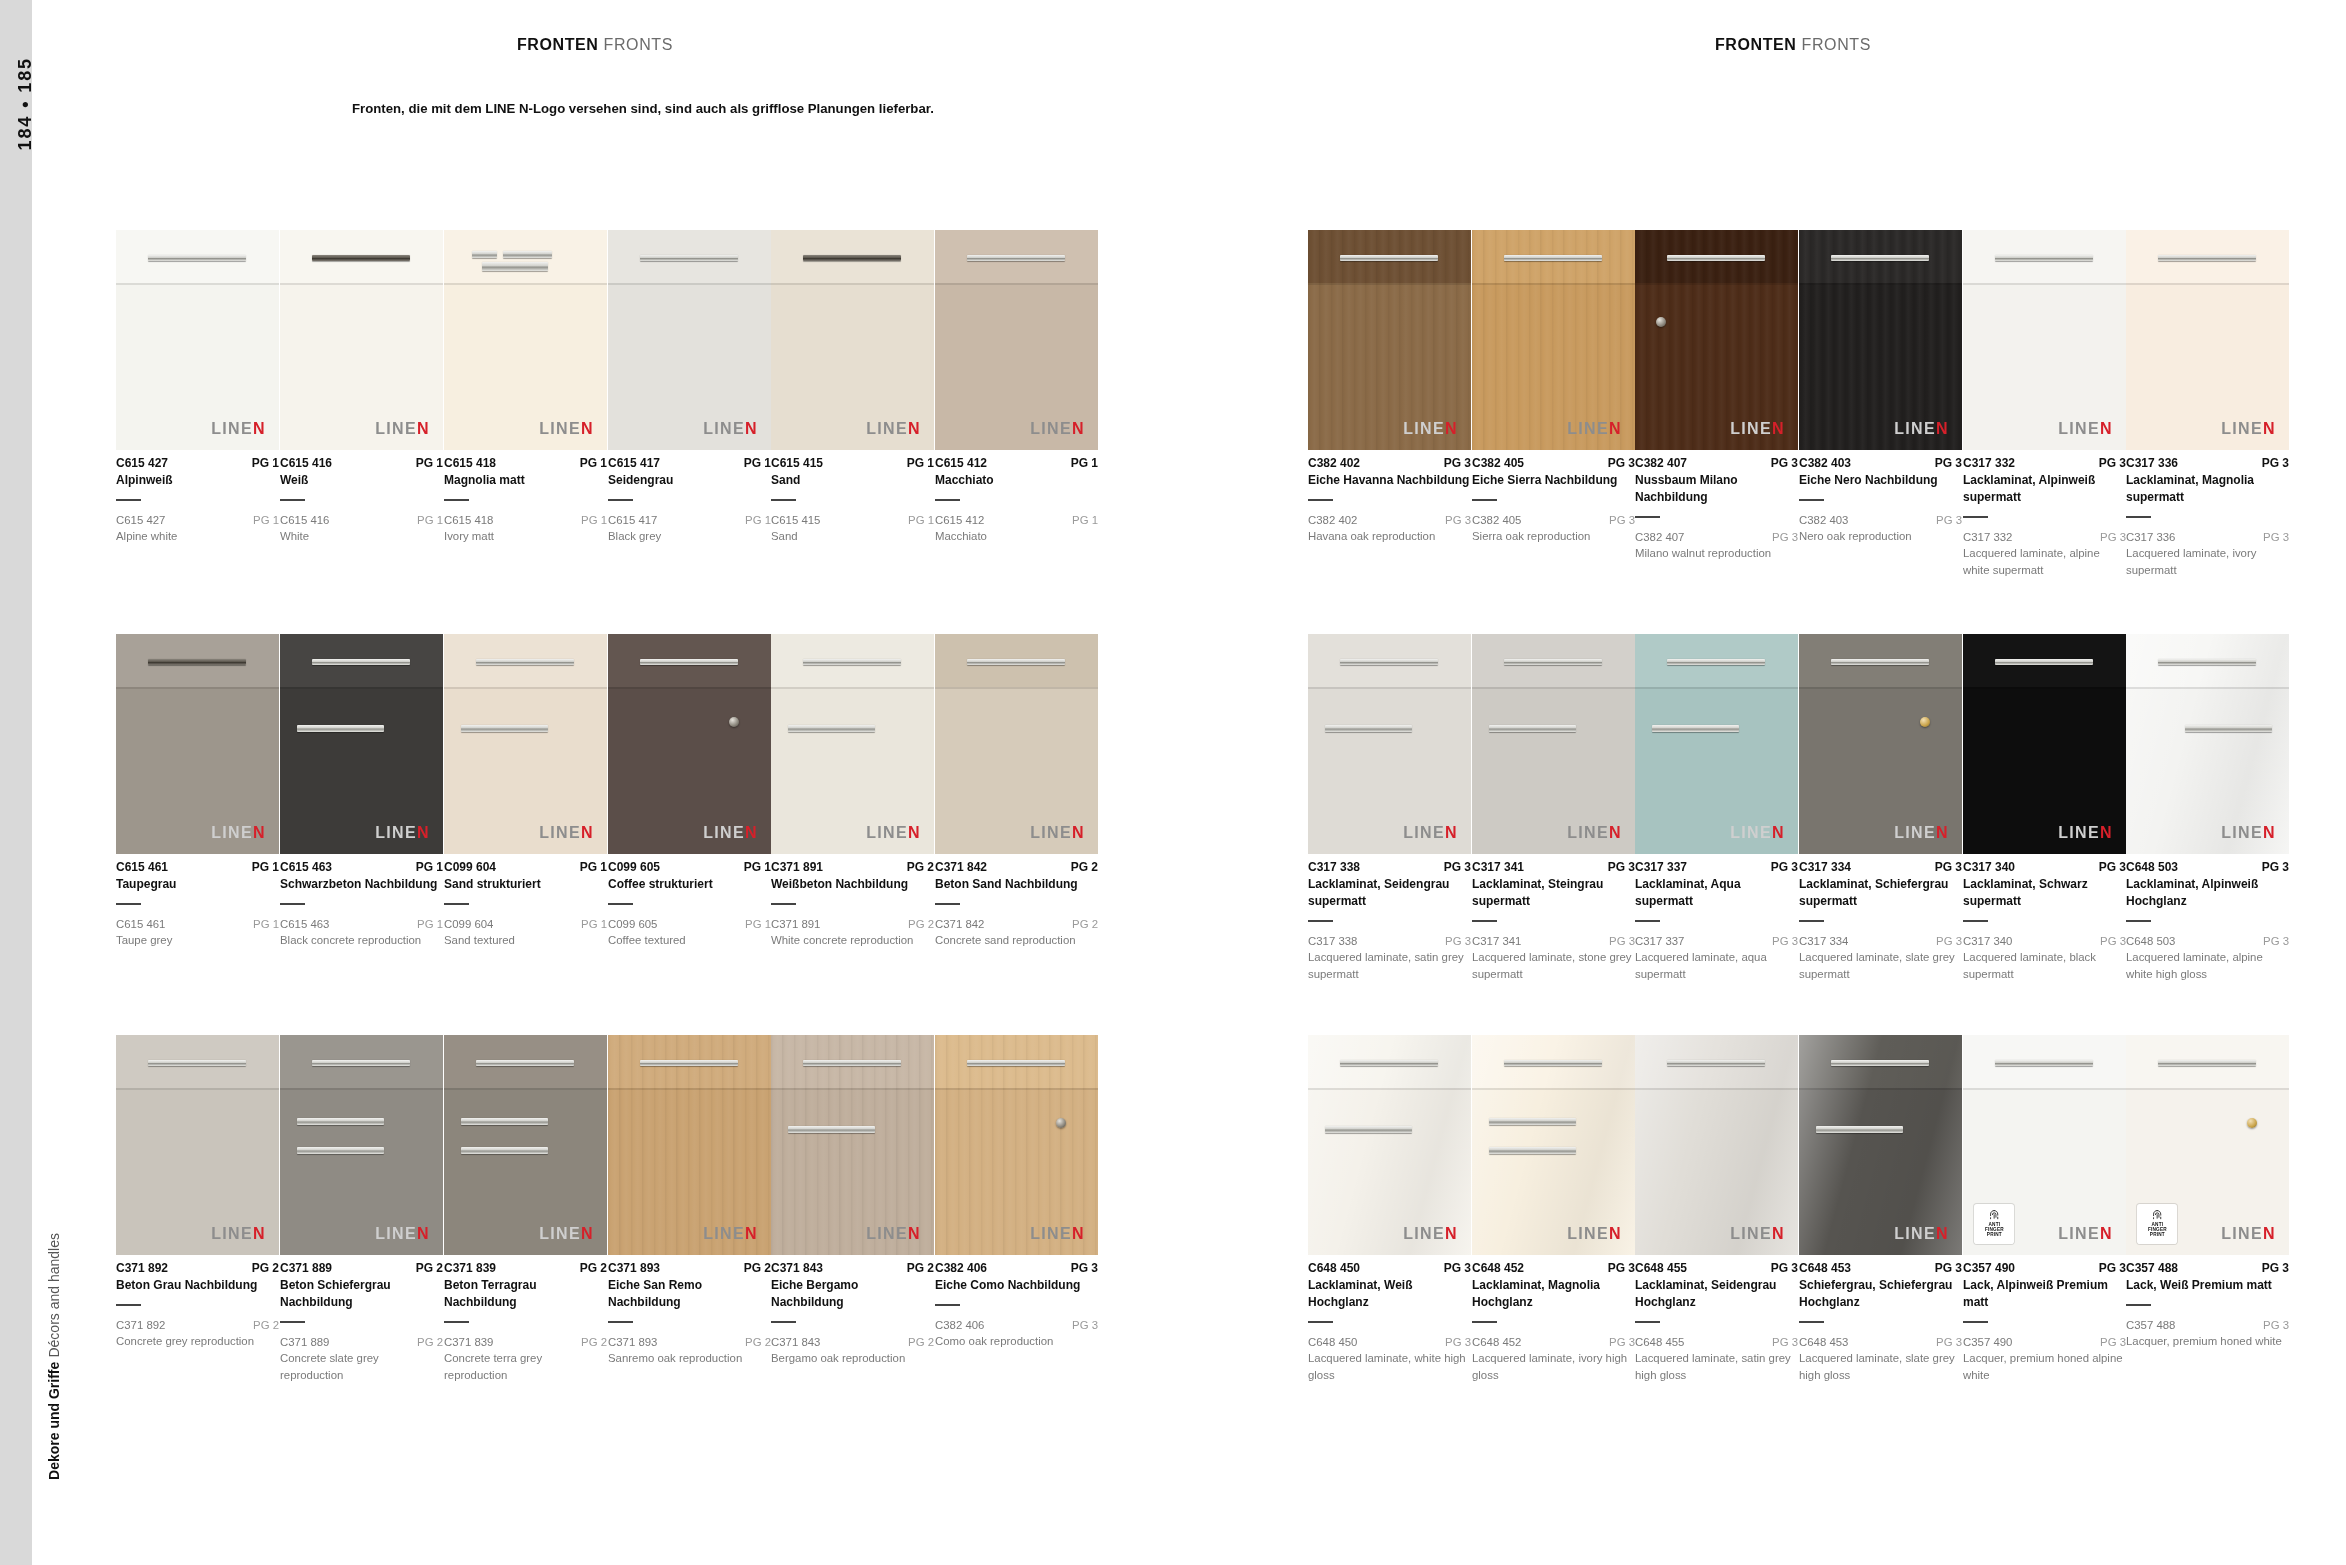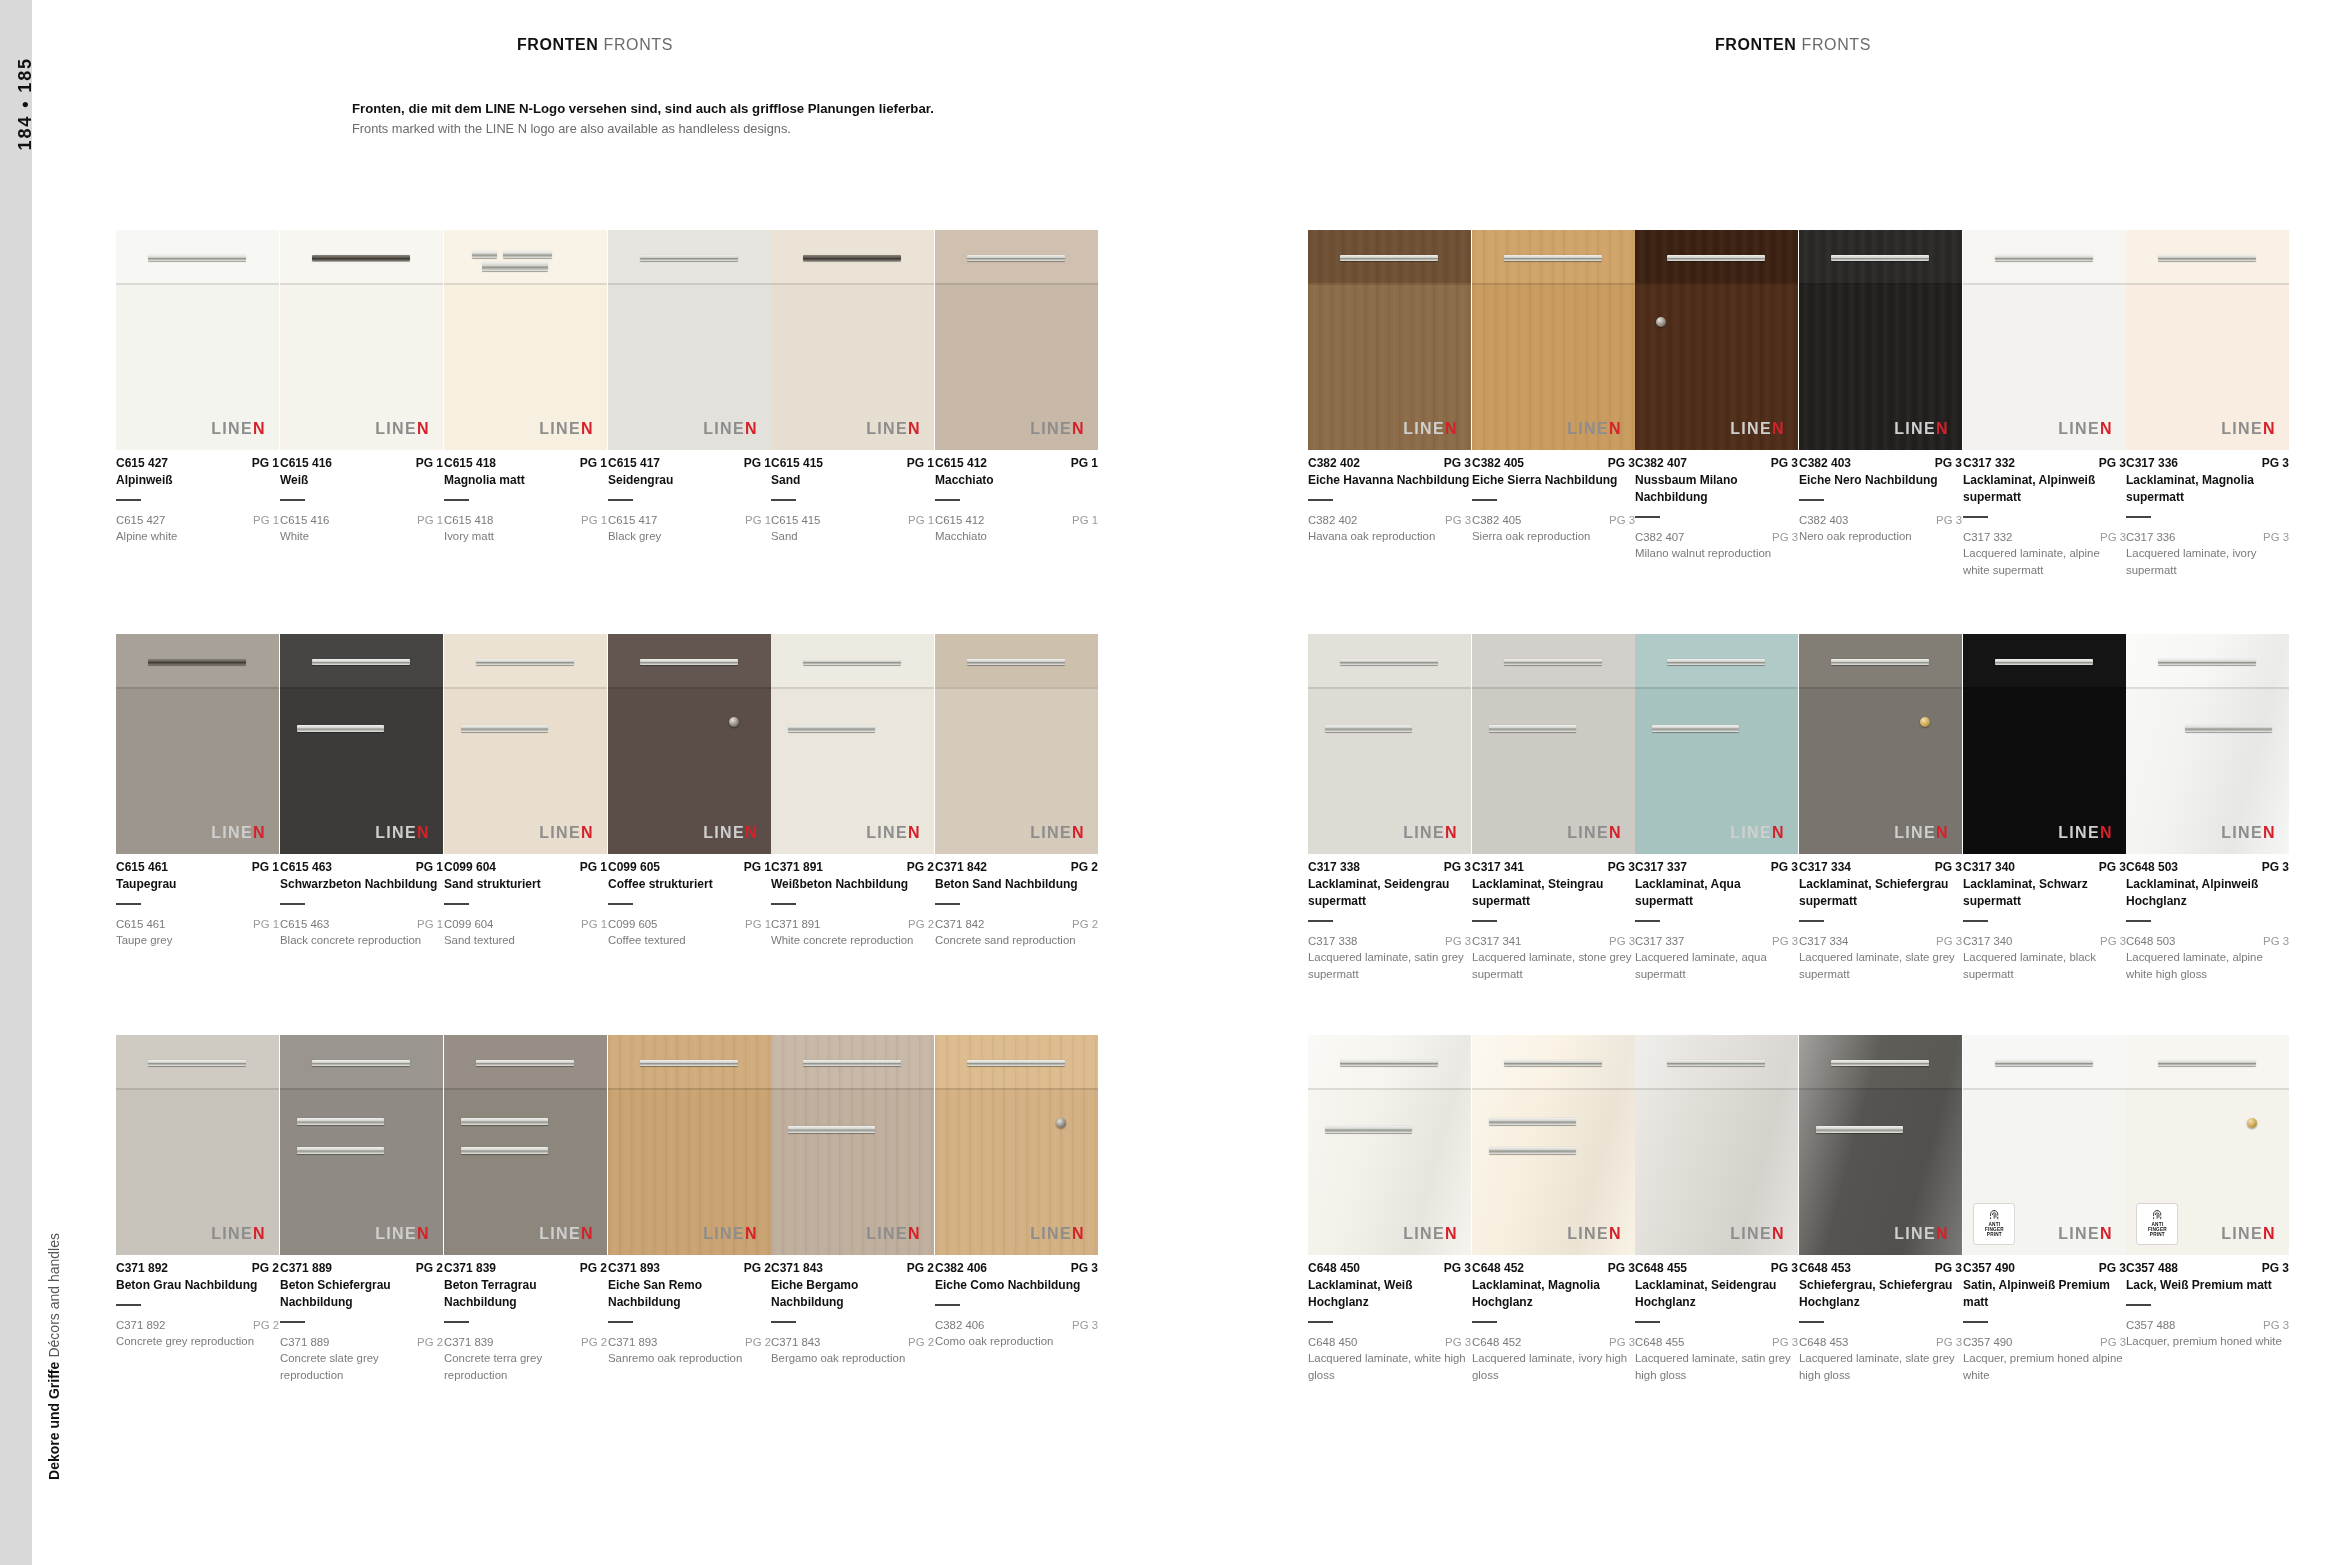--- a/index.html
+++ b/index.html
@@ -129,21 +129,20 @@
     <span class="b">FRONTEN</span>
     <span class="l">FRONTS</span>
   </div>
   <div class="hdr hdr-right">
     <span class="b">FRONTEN</span>
     <span class="l">FRONTS</span>
   </div>
 
   <div class="note">
     <div class="de">Fronten, die mit dem LINE N-Logo versehen sind, sind auch als grifflose Planungen lieferbar.</div>
-    <div class="en">Fronts marked with the LINE N logo are also available as handleless designs.</div>
   </div>
 
   <div class="grid" id="swatch-grid">
       <div class="cell" style="left: 116px; top: 230px;">
         <div class="swatch" style="background:#f4f4ef">
           <div class="top-panel" style="background:#f7f7f3"></div>
           <div class="seam"></div>
           <div class="handle h-top"></div>
           <div class="linen">LINE<span class="n">N</span></div>
         </div>
@@ -904,21 +903,21 @@
             </svg>
             <div class="t">ANTI<br>FINGER<br>PRINT</div>
           </div>
           <div class="linen">LINE<span class="n">N</span></div>
         </div>
         <div class="cap">
           <div class="r1">
             <span class="code">C357 490</span>
             <span class="pg">PG 3</span>
           </div>
-          <div class="name-de">Satin, Alpinweiß Premium matt</div>
+          <div class="name-de">Lack, Alpinweiß Premium matt</div>
           <div class="rule"></div>
           <div class="r2">
             <span class="code-en">C357 490</span>
             <span class="pg-en">PG 3</span>
           </div>
           <div class="name-en">Lacquer, premium honed alpine white</div>
         </div>
       </div>
       <div class="cell" style="left: 2126px; top: 1035px;">
         <div class="swatch" style="background:#f5f2ec">

